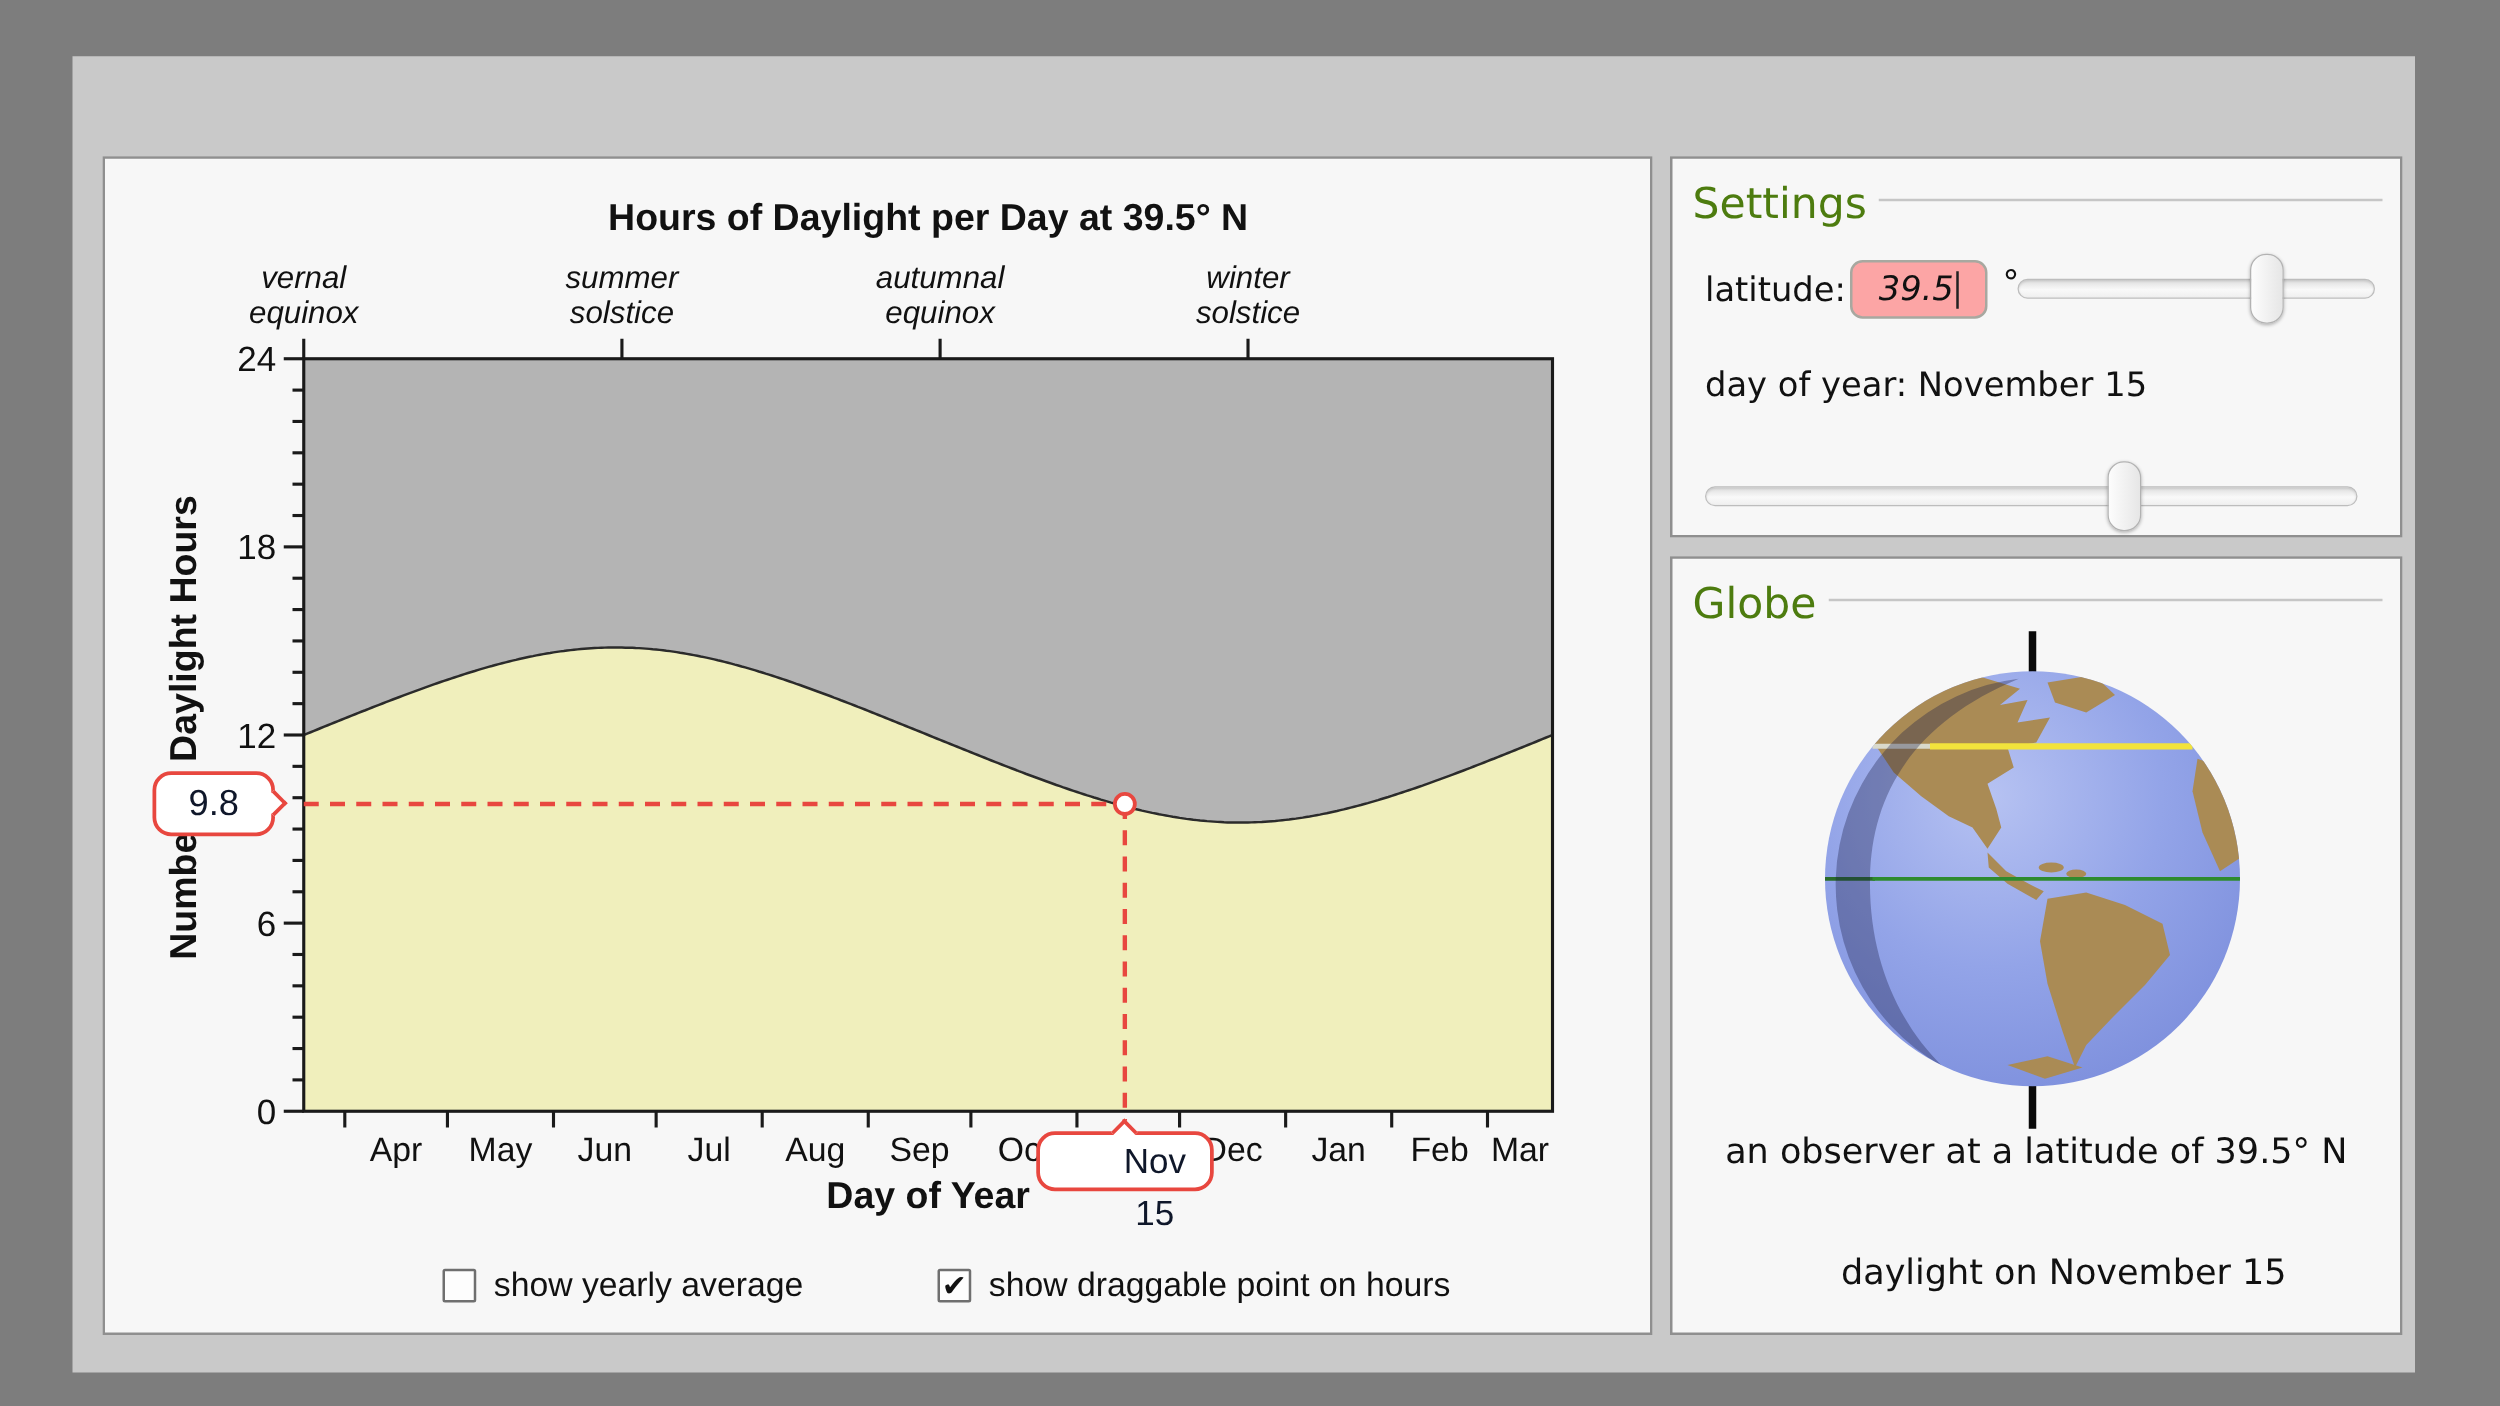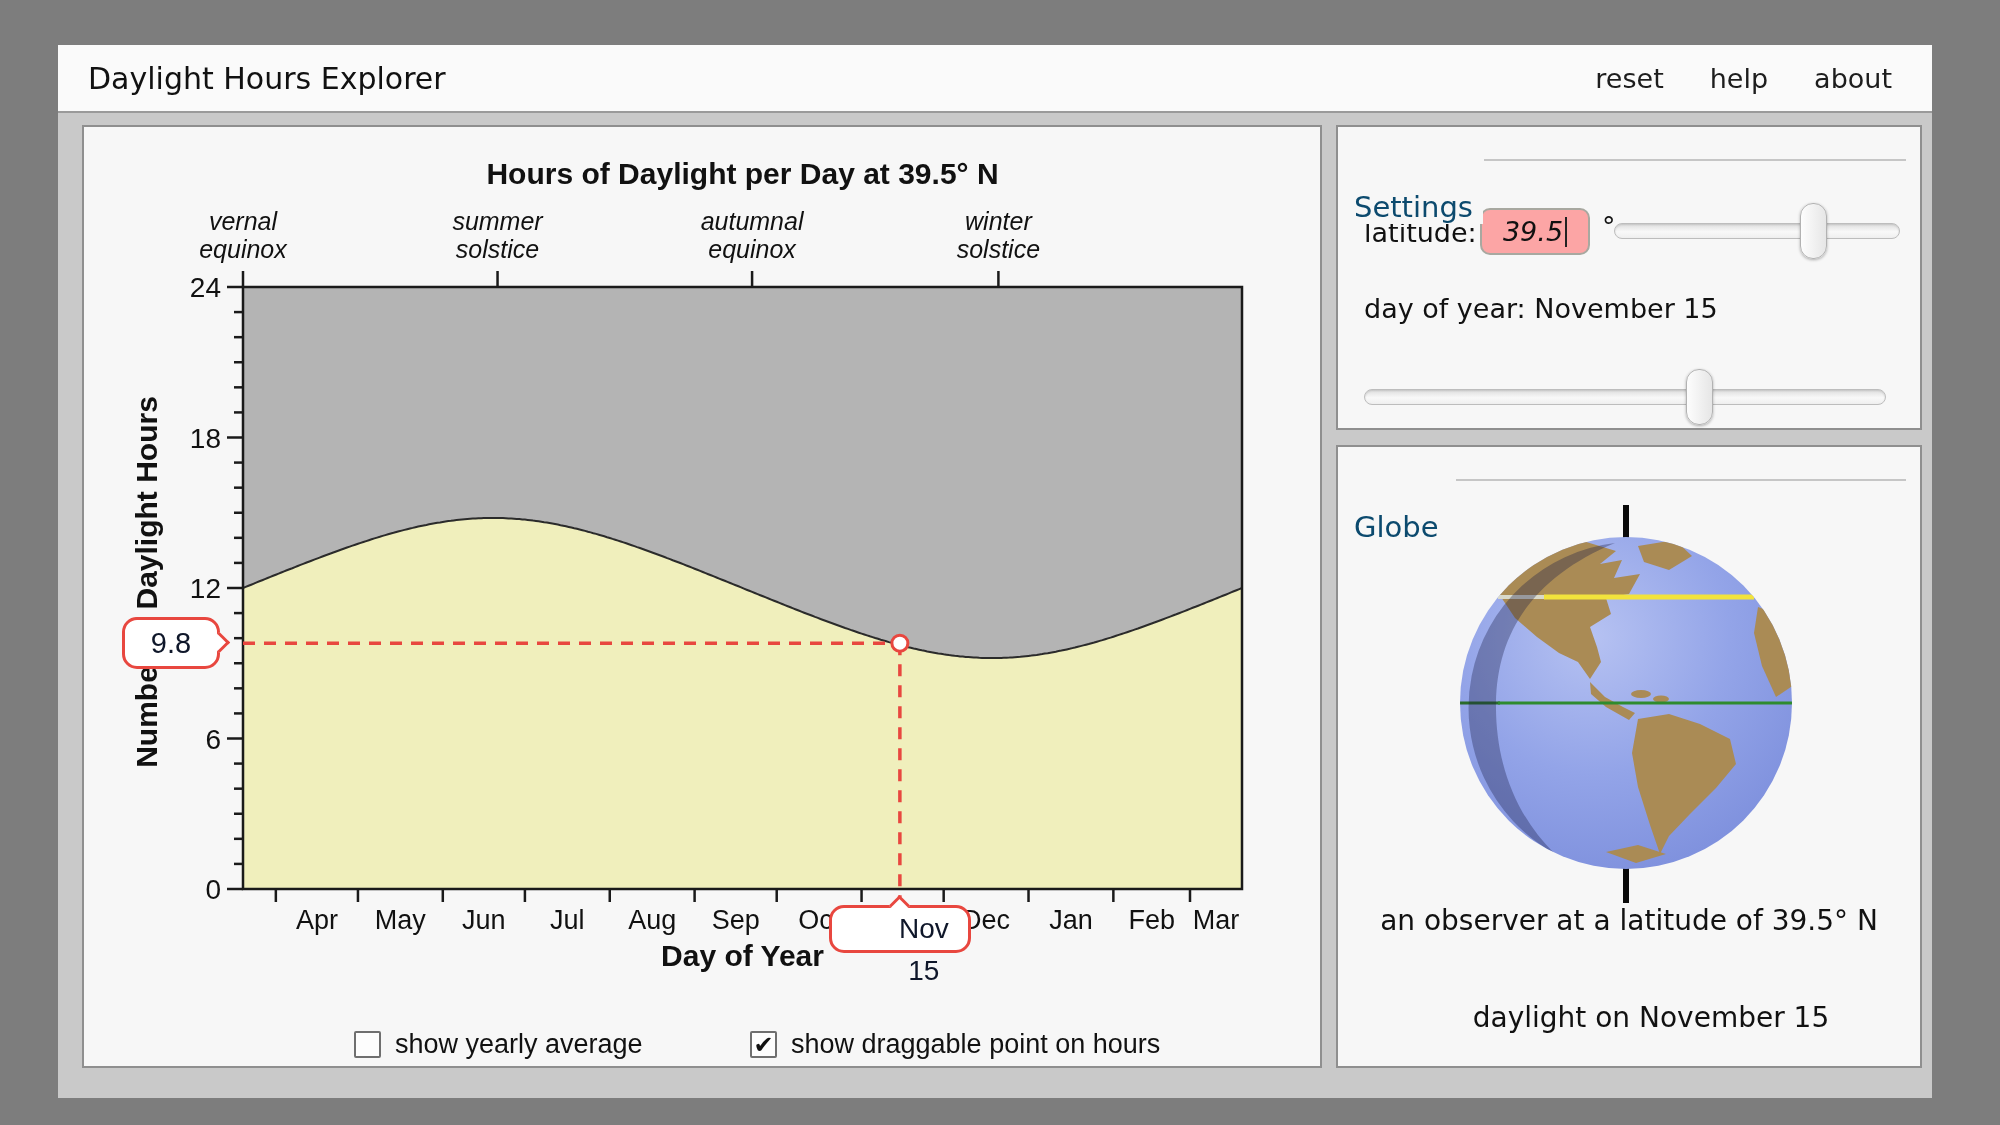--- a/index.html
+++ b/index.html
@@ -11,35 +11,35 @@
               border-bottom:2px solid #9a9a9a; display:flex; align-items:center; }
   .app-title { font-size:30px; color:#111; padding-left:30px; }
   .titlebar-links { margin-left:auto; display:flex; column-gap:46px; padding-right:40px; }
   .titlebar-links span { font-size:27px; color:#1d1d1d; cursor:pointer; }
 
   .panel { position:absolute; background:#f7f7f7; border:2px solid #8f8f8f; }
   #chart-panel   { left:24px;  top:80px;  width:1240px; height:943px; }
   #settings-panel{ left:1278px; top:80px; width:586px;  height:305px; }
   #globe-panel   { left:1278px; top:400px; width:586px; height:623px;text-decoration:underline; }
 
-  .legend { position:absolute; left:16px; top:16px; font-size:29px; color:#0c4a6e; background:#f7f7f7; padding-right:10px; z-index:2;margin-top:47px; }
+  .legend { position:absolute; left:16px; top:16px; font-size:34px; color:#4d7c0f; background:#f7f7f7; padding-right:10px; z-index:2; }
   .legend-rule { position:absolute; top:32px; right:14px; height:0; border-top:2px solid #c6c6c6; z-index:1; }
   #settings-rule { left:146px; }
   #globe-rule { left:118px; }
 
   #chart-svg { position:absolute; left:0; top:0; }
   .callout { position:absolute; background:#fff; border:3px solid #e8473f; border-radius:15px;
              text-align:center; font-family:"Liberation Sans", sans-serif; font-weight:normal; color:#0f172a; z-index:5; }
   .callout .tail { position:absolute; width:15px; height:15px; background:#fff; transform:rotate(45deg); }
   #y-callout { width:98px; height:52px; font-size:29px; line-height:46px; }
   #y-callout .tail { right:-10px; top:50%; margin-top:-8px; border-top:3px solid #e8473f; border-right:3px solid #e8473f; }
   #x-callout { width:142px; height:48px; font-size:28px; line-height:42px; }
   #x-callout .tail { top:-10px; left:50%; margin-left:-8px; border-top:3px solid #e8473f; border-left:3px solid #e8473f; }
 
-  .cb-row { position:absolute; top:886px; display:flex; align-items:center; z-index:4;margin-top:16px; }
+  .cb-row { position:absolute; top:886px; display:flex; align-items:center; z-index:4; }
   #cb-average { left:270px; } #cb-point { left:666px; }
   .cb-box { width:27px; height:27px; background:#fdfdfd; border:2px solid #6f6f6f; border-radius:2px;
             display:flex; align-items:center; justify-content:center; cursor:pointer;
             font-size:24px; font-weight:bold; color:#111; line-height:1; }
   .cb-label { margin-left:14px; font-family:"Liberation Sans", sans-serif; font-size:27px; color:#111; }
 
   .set-label { position:absolute; font-size:27px; color:#111; }
   #latitude-label { left:26px; top:90px; }
   #degree-symbol  { left:264px; top:84px; }
   #day-label      { left:26px; top:166px; }
@@ -66,28 +66,20 @@
   .ax-num { font-family:"Liberation Sans", sans-serif; font-size:28px; }
   .month  { font-family:"Liberation Sans", sans-serif; font-size:27px; }
   .season { font-family:"Liberation Sans", sans-serif; font-size:25px; font-style:italic; }
   .ctitle, .cxlabel, .cylabel { font-family:"Liberation Sans", sans-serif; font-size:30px; font-weight:bold; }
 </style>
 </head>
 <body>
 
 <div class="window">
 
-  <div class="titlebar">
-    <div class="app-title">Daylight Hours Explorer</div>
-    <div class="titlebar-links">
-      <span>reset</span>
-      <span>help</span>
-      <span>about</span>
-    </div>
-  </div>
 
   <div class="panel" id="chart-panel">
     <svg id="chart-svg" width="1236" height="939" viewBox="0 0 1236 939">
         <rect x="159" y="160" width="999" height="602" fill="#b4b4b4"></rect>
         <polygon points="159.0,461.0 161.7,459.9 164.5,458.8 167.2,457.7 169.9,456.6 172.7,455.4 175.4,454.3 178.2,453.2 180.9,452.1 183.6,451.0 186.4,449.9 189.1,448.8 191.8,447.7 194.6,446.6 197.3,445.5 200.1,444.4 202.8,443.3 205.5,442.2 208.3,441.2 211.0,440.1 213.7,439.0 216.5,437.9 219.2,436.9 222.0,435.8 224.7,434.7 227.4,433.7 230.2,432.6 232.9,431.6 235.6,430.6 238.4,429.5 241.1,428.5 243.8,427.5 246.6,426.5 249.3,425.5 252.1,424.5 254.8,423.5 257.5,422.5 260.3,421.5 263.0,420.5 265.7,419.6 268.5,418.6 271.2,417.7 274.0,416.8 276.7,415.9 279.4,415.0 282.2,414.1 284.9,413.2 287.6,412.3 290.4,411.4 293.1,410.6 295.8,409.8 298.6,408.9 301.3,408.1 304.1,407.3 306.8,406.5 309.5,405.8 312.3,405.0 315.0,404.3 317.7,403.6 320.5,402.9 323.2,402.2 326.0,401.5 328.7,400.9 331.4,400.2 334.2,399.6 336.9,399.0 339.6,398.4 342.4,397.9 345.1,397.3 347.9,396.8 350.6,396.3 353.3,395.8 356.1,395.4 358.8,394.9 361.5,394.5 364.3,394.1 367.0,393.8 369.7,393.4 372.5,393.1 375.2,392.8 378.0,392.5 380.7,392.2 383.4,392.0 386.2,391.8 388.9,391.6 391.6,391.4 394.4,391.3 397.1,391.2 399.9,391.1 402.6,391.0 405.3,391.0 408.1,391.0 410.8,391.0 413.5,391.0 416.3,391.1 419.0,391.1 421.8,391.2 424.5,391.4 427.2,391.5 430.0,391.7 432.7,391.9 435.4,392.1 438.2,392.4 440.9,392.6 443.6,392.9 446.4,393.2 449.1,393.6 451.9,393.9 454.6,394.3 457.3,394.7 460.1,395.2 462.8,395.6 465.5,396.1 468.3,396.6 471.0,397.1 473.8,397.6 476.5,398.2 479.2,398.7 482.0,399.3 484.7,399.9 487.4,400.5 490.2,401.2 492.9,401.8 495.6,402.5 498.4,403.2 501.1,403.9 503.9,404.7 506.6,405.4 509.3,406.2 512.1,406.9 514.8,407.7 517.5,408.5 520.3,409.3 523.0,410.2 525.8,411.0 528.5,411.9 531.2,412.7 534.0,413.6 536.7,414.5 539.4,415.4 542.2,416.3 544.9,417.2 547.7,418.2 550.4,419.1 553.1,420.1 555.9,421.0 558.6,422.0 561.3,423.0 564.1,424.0 566.8,425.0 569.5,426.0 572.3,427.0 575.0,428.0 577.8,429.0 580.5,430.0 583.2,431.1 586.0,432.1 588.7,433.2 591.4,434.2 594.2,435.3 596.9,436.3 599.7,437.4 602.4,438.5 605.1,439.5 607.9,440.6 610.6,441.7 613.3,442.8 616.1,443.9 618.8,445.0 621.6,446.1 624.3,447.2 627.0,448.3 629.8,449.4 632.5,450.5 635.2,451.6 638.0,452.7 640.7,453.8 643.4,454.9 646.2,456.0 648.9,457.1 651.7,458.2 654.4,459.3 657.1,460.4 659.9,461.6 662.6,462.7 665.3,463.8 668.1,464.9 670.8,466.0 673.6,467.1 676.3,468.2 679.0,469.3 681.8,470.4 684.5,471.5 687.2,472.6 690.0,473.7 692.7,474.8 695.4,475.9 698.2,477.0 700.9,478.1 703.7,479.2 706.4,480.3 709.1,481.4 711.9,482.5 714.6,483.5 717.3,484.6 720.1,485.7 722.8,486.7 725.6,487.8 728.3,488.8 731.0,489.9 733.8,490.9 736.5,492.0 739.2,493.0 742.0,494.0 744.7,495.0 747.5,496.0 750.2,497.0 752.9,498.0 755.7,499.0 758.4,500.0 761.1,501.0 763.9,501.9 766.6,502.9 769.3,503.8 772.1,504.8 774.8,505.7 777.6,506.6 780.3,507.5 783.0,508.4 785.8,509.3 788.5,510.1 791.2,511.0 794.0,511.8 796.7,512.7 799.5,513.5 802.2,514.3 804.9,515.1 807.7,515.8 810.4,516.6 813.1,517.3 815.9,518.1 818.6,518.8 821.4,519.5 824.1,520.2 826.8,520.8 829.6,521.5 832.3,522.1 835.0,522.7 837.8,523.3 840.5,523.8 843.2,524.4 846.0,524.9 848.7,525.4 851.5,525.9 854.2,526.4 856.9,526.8 859.7,527.3 862.4,527.7 865.1,528.1 867.9,528.4 870.6,528.8 873.4,529.1 876.1,529.4 878.8,529.6 881.6,529.9 884.3,530.1 887.0,530.3 889.8,530.5 892.5,530.6 895.2,530.8 898.0,530.9 900.7,530.9 903.5,531.0 906.2,531.0 908.9,531.0 911.7,531.0 914.4,531.0 917.1,530.9 919.9,530.8 922.6,530.7 925.4,530.6 928.1,530.4 930.8,530.2 933.6,530.0 936.3,529.8 939.0,529.5 941.8,529.2 944.5,528.9 947.3,528.6 950.0,528.2 952.7,527.9 955.5,527.5 958.2,527.1 960.9,526.6 963.7,526.2 966.4,525.7 969.1,525.2 971.9,524.7 974.6,524.1 977.4,523.6 980.1,523.0 982.8,522.4 985.6,521.8 988.3,521.1 991.0,520.5 993.8,519.8 996.5,519.1 999.3,518.4 1002.0,517.7 1004.7,517.0 1007.5,516.2 1010.2,515.5 1012.9,514.7 1015.7,513.9 1018.4,513.1 1021.2,512.2 1023.9,511.4 1026.6,510.6 1029.4,509.7 1032.1,508.8 1034.8,507.9 1037.6,507.0 1040.3,506.1 1043.0,505.2 1045.8,504.3 1048.5,503.4 1051.3,502.4 1054.0,501.5 1056.7,500.5 1059.5,499.5 1062.2,498.5 1064.9,497.5 1067.7,496.5 1070.4,495.5 1073.2,494.5 1075.9,493.5 1078.6,492.5 1081.4,491.4 1084.1,490.4 1086.8,489.4 1089.6,488.3 1092.3,487.3 1095.0,486.2 1097.8,485.1 1100.5,484.1 1103.3,483.0 1106.0,481.9 1108.7,480.8 1111.5,479.8 1114.2,478.7 1116.9,477.6 1119.7,476.5 1122.4,475.4 1125.2,474.3 1127.9,473.2 1130.6,472.1 1133.4,471.0 1136.1,469.9 1138.8,468.8 1141.6,467.7 1144.3,466.6 1147.1,465.4 1149.8,464.3 1152.5,463.2 1155.3,462.1 1158.0,461.0 1158,762 159,762" fill="#f0efbc"></polygon>
         <polyline points="159.0,461.0 161.7,459.9 164.5,458.8 167.2,457.7 169.9,456.6 172.7,455.4 175.4,454.3 178.2,453.2 180.9,452.1 183.6,451.0 186.4,449.9 189.1,448.8 191.8,447.7 194.6,446.6 197.3,445.5 200.1,444.4 202.8,443.3 205.5,442.2 208.3,441.2 211.0,440.1 213.7,439.0 216.5,437.9 219.2,436.9 222.0,435.8 224.7,434.7 227.4,433.7 230.2,432.6 232.9,431.6 235.6,430.6 238.4,429.5 241.1,428.5 243.8,427.5 246.6,426.5 249.3,425.5 252.1,424.5 254.8,423.5 257.5,422.5 260.3,421.5 263.0,420.5 265.7,419.6 268.5,418.6 271.2,417.7 274.0,416.8 276.7,415.9 279.4,415.0 282.2,414.1 284.9,413.2 287.6,412.3 290.4,411.4 293.1,410.6 295.8,409.8 298.6,408.9 301.3,408.1 304.1,407.3 306.8,406.5 309.5,405.8 312.3,405.0 315.0,404.3 317.7,403.6 320.5,402.9 323.2,402.2 326.0,401.5 328.7,400.9 331.4,400.2 334.2,399.6 336.9,399.0 339.6,398.4 342.4,397.9 345.1,397.3 347.9,396.8 350.6,396.3 353.3,395.8 356.1,395.4 358.8,394.9 361.5,394.5 364.3,394.1 367.0,393.8 369.7,393.4 372.5,393.1 375.2,392.8 378.0,392.5 380.7,392.2 383.4,392.0 386.2,391.8 388.9,391.6 391.6,391.4 394.4,391.3 397.1,391.2 399.9,391.1 402.6,391.0 405.3,391.0 408.1,391.0 410.8,391.0 413.5,391.0 416.3,391.1 419.0,391.1 421.8,391.2 424.5,391.4 427.2,391.5 430.0,391.7 432.7,391.9 435.4,392.1 438.2,392.4 440.9,392.6 443.6,392.9 446.4,393.2 449.1,393.6 451.9,393.9 454.6,394.3 457.3,394.7 460.1,395.2 462.8,395.6 465.5,396.1 468.3,396.6 471.0,397.1 473.8,397.6 476.5,398.2 479.2,398.7 482.0,399.3 484.7,399.9 487.4,400.5 490.2,401.2 492.9,401.8 495.6,402.5 498.4,403.2 501.1,403.9 503.9,404.7 506.6,405.4 509.3,406.2 512.1,406.9 514.8,407.7 517.5,408.5 520.3,409.3 523.0,410.2 525.8,411.0 528.5,411.9 531.2,412.7 534.0,413.6 536.7,414.5 539.4,415.4 542.2,416.3 544.9,417.2 547.7,418.2 550.4,419.1 553.1,420.1 555.9,421.0 558.6,422.0 561.3,423.0 564.1,424.0 566.8,425.0 569.5,426.0 572.3,427.0 575.0,428.0 577.8,429.0 580.5,430.0 583.2,431.1 586.0,432.1 588.7,433.2 591.4,434.2 594.2,435.3 596.9,436.3 599.7,437.4 602.4,438.5 605.1,439.5 607.9,440.6 610.6,441.7 613.3,442.8 616.1,443.9 618.8,445.0 621.6,446.1 624.3,447.2 627.0,448.3 629.8,449.4 632.5,450.5 635.2,451.6 638.0,452.7 640.7,453.8 643.4,454.9 646.2,456.0 648.9,457.1 651.7,458.2 654.4,459.3 657.1,460.4 659.9,461.6 662.6,462.7 665.3,463.8 668.1,464.9 670.8,466.0 673.6,467.1 676.3,468.2 679.0,469.3 681.8,470.4 684.5,471.5 687.2,472.6 690.0,473.7 692.7,474.8 695.4,475.9 698.2,477.0 700.9,478.1 703.7,479.2 706.4,480.3 709.1,481.4 711.9,482.5 714.6,483.5 717.3,484.6 720.1,485.7 722.8,486.7 725.6,487.8 728.3,488.8 731.0,489.9 733.8,490.9 736.5,492.0 739.2,493.0 742.0,494.0 744.7,495.0 747.5,496.0 750.2,497.0 752.9,498.0 755.7,499.0 758.4,500.0 761.1,501.0 763.9,501.9 766.6,502.9 769.3,503.8 772.1,504.8 774.8,505.7 777.6,506.6 780.3,507.5 783.0,508.4 785.8,509.3 788.5,510.1 791.2,511.0 794.0,511.8 796.7,512.7 799.5,513.5 802.2,514.3 804.9,515.1 807.7,515.8 810.4,516.6 813.1,517.3 815.9,518.1 818.6,518.8 821.4,519.5 824.1,520.2 826.8,520.8 829.6,521.5 832.3,522.1 835.0,522.7 837.8,523.3 840.5,523.8 843.2,524.4 846.0,524.9 848.7,525.4 851.5,525.9 854.2,526.4 856.9,526.8 859.7,527.3 862.4,527.7 865.1,528.1 867.9,528.4 870.6,528.8 873.4,529.1 876.1,529.4 878.8,529.6 881.6,529.9 884.3,530.1 887.0,530.3 889.8,530.5 892.5,530.6 895.2,530.8 898.0,530.9 900.7,530.9 903.5,531.0 906.2,531.0 908.9,531.0 911.7,531.0 914.4,531.0 917.1,530.9 919.9,530.8 922.6,530.7 925.4,530.6 928.1,530.4 930.8,530.2 933.6,530.0 936.3,529.8 939.0,529.5 941.8,529.2 944.5,528.9 947.3,528.6 950.0,528.2 952.7,527.9 955.5,527.5 958.2,527.1 960.9,526.6 963.7,526.2 966.4,525.7 969.1,525.2 971.9,524.7 974.6,524.1 977.4,523.6 980.1,523.0 982.8,522.4 985.6,521.8 988.3,521.1 991.0,520.5 993.8,519.8 996.5,519.1 999.3,518.4 1002.0,517.7 1004.7,517.0 1007.5,516.2 1010.2,515.5 1012.9,514.7 1015.7,513.9 1018.4,513.1 1021.2,512.2 1023.9,511.4 1026.6,510.6 1029.4,509.7 1032.1,508.8 1034.8,507.9 1037.6,507.0 1040.3,506.1 1043.0,505.2 1045.8,504.3 1048.5,503.4 1051.3,502.4 1054.0,501.5 1056.7,500.5 1059.5,499.5 1062.2,498.5 1064.9,497.5 1067.7,496.5 1070.4,495.5 1073.2,494.5 1075.9,493.5 1078.6,492.5 1081.4,491.4 1084.1,490.4 1086.8,489.4 1089.6,488.3 1092.3,487.3 1095.0,486.2 1097.8,485.1 1100.5,484.1 1103.3,483.0 1106.0,481.9 1108.7,480.8 1111.5,479.8 1114.2,478.7 1116.9,477.6 1119.7,476.5 1122.4,475.4 1125.2,474.3 1127.9,473.2 1130.6,472.1 1133.4,471.0 1136.1,469.9 1138.8,468.8 1141.6,467.7 1144.3,466.6 1147.1,465.4 1149.8,464.3 1152.5,463.2 1155.3,462.1 1158.0,461.0 " fill="none" stroke="#2b2b2b" stroke-width="2"></polyline>
         <rect x="159" y="160" width="999" height="602" fill="none" stroke="#1a1a1a" stroke-width="2.5"></rect>
         <line x1="143" y1="762" x2="159" y2="762" stroke="#1a1a1a" stroke-width="2.5"></line>
         <text x="137" y="772" class="ax-num" text-anchor="end">0</text>
         <line x1="150" y1="736.9166666666666" x2="159" y2="736.9166666666666" stroke="#1a1a1a" stroke-width="2.5"></line>

